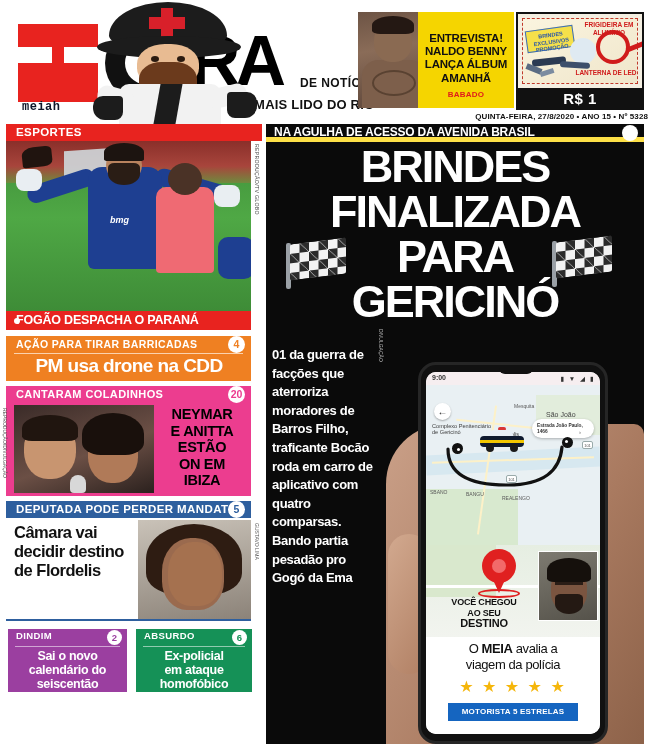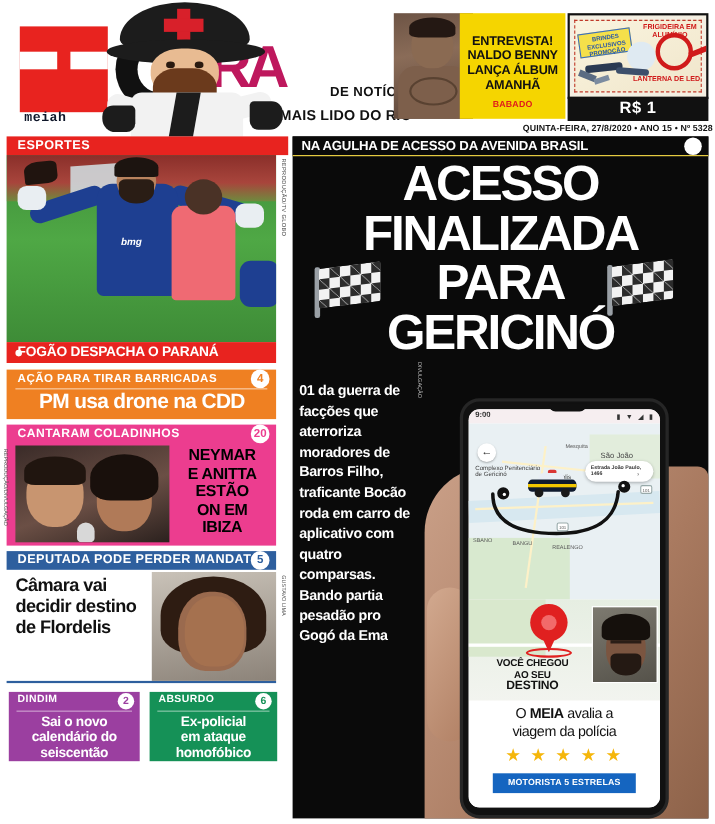--- a/index.html
+++ b/index.html
@@ -9,22 +9,22 @@
 
   
   .masthead { position:absolute; left:0; top:0; width:650px; height:120px; background:#fff; }
   .logo-h { position:absolute; left:18px; top:24px; width:80px; height:78px; background:#e8231f; }
   .logo-h-cut1 { position:absolute; left:18px; top:47px; width:34px; height:16px; background:#fff; }
   .logo-h-cut2 { position:absolute; left:64px; top:47px; width:34px; height:16px; background:#fff; }
   .logo-o { position:absolute; left:105px; top:24px; width:80px; height:78px; background:#111;
     border-radius:50%; }
   .logo-o-in { position:absolute; left:125px; top:42px; width:40px; height:42px; background:#fff;
     border-radius:50%; }
-  .logo-ra { position:absolute; left:190px; top:20px; font-size:54px; font-weight:bold;
-    letter-spacing:-5px; color:#be185d; line-height:82px; font-family:"Liberation Sans",sans-serif; }
+  .logo-ra { position:absolute; left:190px; top:20px; font-size:70px; font-weight:bold;
+    letter-spacing:-5px; color:#000000; line-height:82px; font-family:"Liberation Sans",sans-serif; }
   .logo-sub { position:absolute; left:300px; top:76px; font-size:12px; font-weight:bold;
     color:#111; letter-spacing:0.4px; }
   .meiah { position:absolute; left:22px; top:100px; font-size:12px; font-weight:bold; color:#0f172a;
     font-family:Liberation Mono, monospace; letter-spacing:0.5px; }
   .tagline { position:absolute; left:240px; top:97px; font-size:13px; font-weight:bold; color:#111;
     letter-spacing:0.2px; }
 
   
   .mascot { position:absolute; left:95px; top:0px; width:160px; height:122px; }
   .m-hat { position:absolute; left:14px; top:2px; width:118px; height:48px; background:#1c1c1c;
@@ -223,21 +223,21 @@
   .bbox-sep { position:absolute; left:7px; top:17px; right:7px; height:1px; background:#ffffff88; }
   .bbox-body { position:absolute; left:4px; top:20px; right:4px; text-align:center;
     font-size:12.5px; font-weight:bold; color:#fff; line-height:14px; letter-spacing:-0.3px; }
   .pgnum.purple { color:#9b3fa0; }
   .pgnum.green { color:#159157; }
   .pgnum.sm { width:15px; height:15px; line-height:15px; font-size:9.5px; right:5px; top:1px; }
 
   
   .maincol { position:absolute; left:266px; top:124px; width:378px; height:620px; background:#0a0a0a; }
   .main-kick { position:absolute; left:0; top:0; width:378px; height:18px; background:#0a0a0a;
-    border-bottom:1px solid #fde047; }
+    border-bottom:5px solid #fde047; }
   .main-kick span { display:block; color:#fff; font-size:12px; font-weight:bold; line-height:17px;
     padding-left:8px; letter-spacing:-0.2px; }
   .main-pg { position:absolute; right:6px; top:1px; width:16px; height:16px; border-radius:50%;
     background:#fff; color:#111; font-size:10px; font-weight:bold; text-align:center;
     line-height:16px; }
   .main-head { position:absolute; left:4px; top:20px; width:370px; text-align:center; }
   .main-head div { font-size:45px; font-weight:bold; color:#fff; line-height:45px;
     letter-spacing:-2px; }
   .flagL { position:absolute; left:24px; top:117px; width:62px; height:46px; }
   .flagR { position:absolute; left:290px; top:115px; width:62px; height:46px; }
@@ -539,21 +539,21 @@
     </div>
   </div>
 
   <div class="maincol">
     <div class="main-kick">
       <span>NA AGULHA DE ACESSO DA AVENIDA BRASIL</span>
       <span class="main-pg">3</span>
     </div>
 
     <div class="main-head">
-      <div>ACESSO</div>
+      <div>BRINDES</div>
       <div>FINALIZADA</div>
       <div>PARA</div>
       <div>GERICINÓ</div>
     </div>
 
     <div class="flagL">
       <div class="flag-pole"></div>
       <div class="flag-grid"></div>
     </div>
     <div class="flagR">

